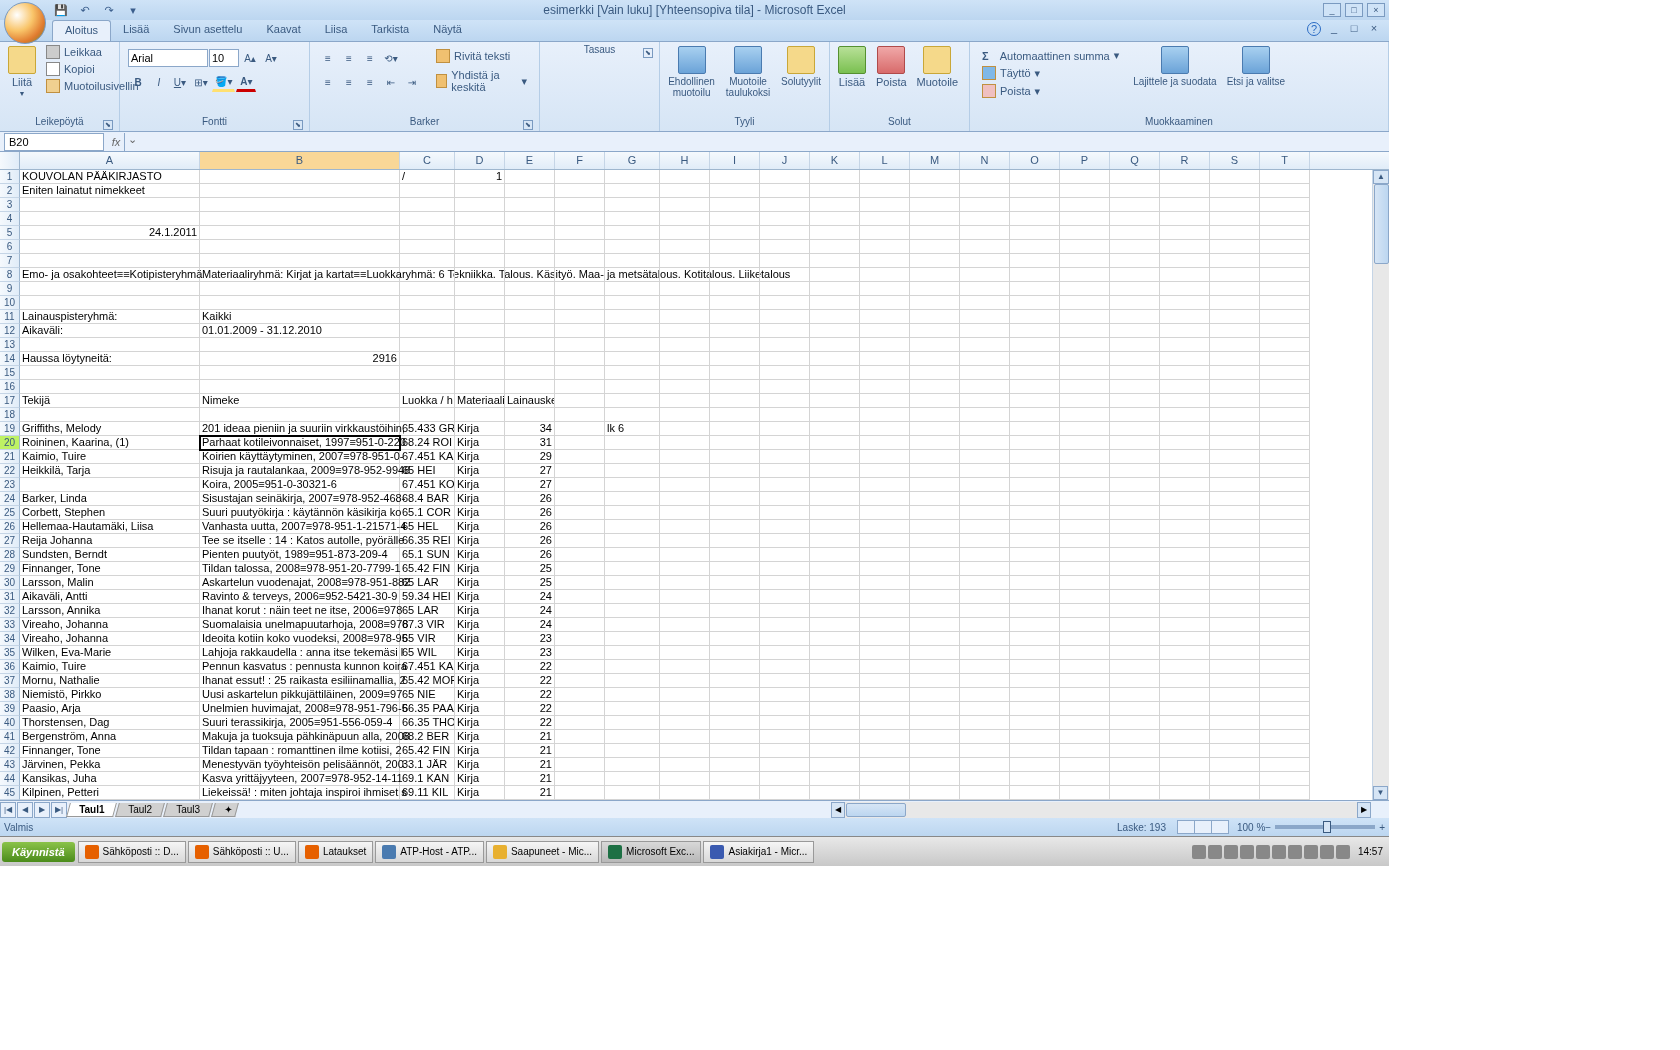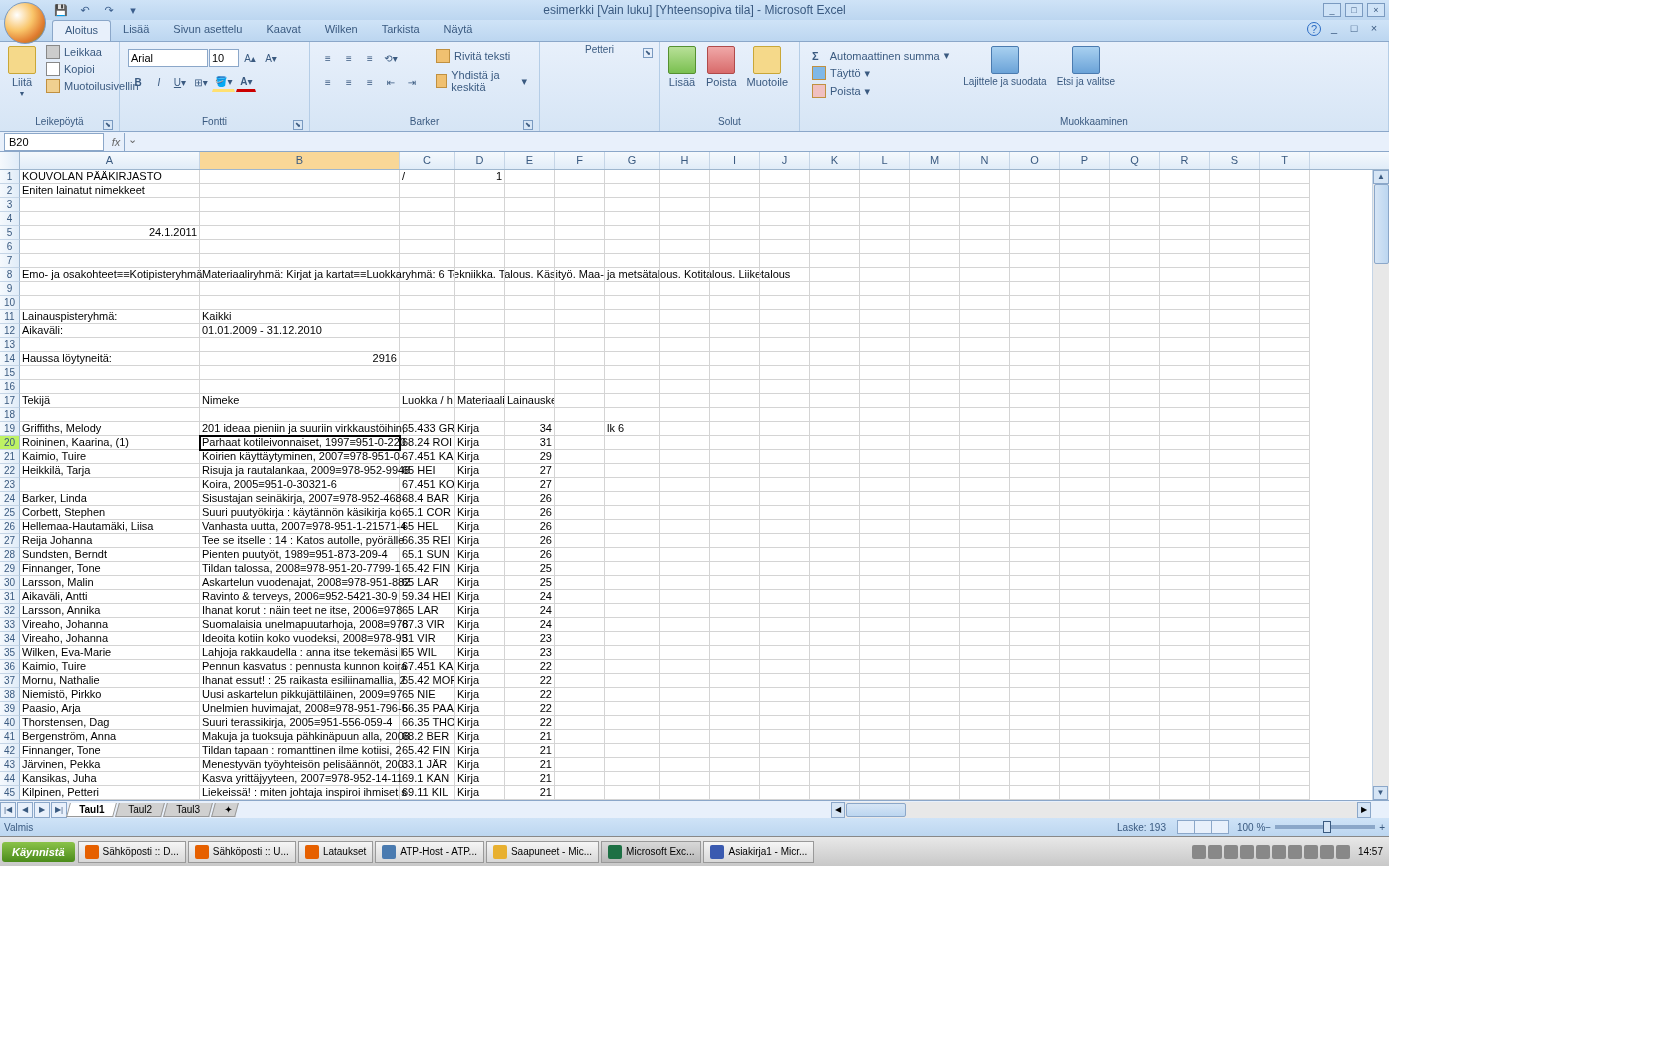--- a/index.html
+++ b/index.html
@@ -120,21 +120,21 @@
     <span>□</span>
     <span>×</span>
   </div>
 </div>
 
 <div class="ribbon-tabs">
   <div class="tab active">Aloitus</div>
   <div class="tab">Lisää</div>
   <div class="tab">Sivun asettelu</div>
   <div class="tab">Kaavat</div>
-  <div class="tab">Wilken</div>
+  <div class="tab">Liisa</div>
   <div class="tab">Tarkista</div>
   <div class="tab">Näytä</div>
   <div class="ribbon-help">
     <span style="color:#2a6bc4;border:1px solid #2a6bc4;border-radius:50%">?</span>
     <span>_</span>
     <span>□</span>
     <span>×</span>
   </div>
 </div>
 
@@ -213,23 +213,40 @@
             <span class="si"></span>
             <span>Rivitä teksti</span>
           </div>
         <div class="sm-label"><span class="si"></span><span>Yhdistä ja keskitä</span>▾</div>
       </div>
     </div>
     <div class="group-label"><span>Barker</span><span class="dlauncher">⬊</span></div>
   </div>
 
   <div class="group" style="width:120px">
-    <div class="group-label"><span>Petteri</span><span class="dlauncher">⬊</span></div>
-  </div>
-
+    <div class="group-label"><span>Tasaus</span><span class="dlauncher">⬊</span></div>
+  </div>
+
+  <div class="group" style="width:170px">
+    <div class="group-body">
+      <div class="big-btn">
+          <div class="ico blue"></div>
+          <span style="text-align:center;font-size:10px">Ehdollinen muotoilu</span>
+        </div>
+      <div class="big-btn">
+          <div class="ico blue"></div>
+          <span style="text-align:center;font-size:10px">Muotoile taulukoksi</span>
+        </div>
+      <div class="big-btn">
+          <div class="ico"></div>
+          <span style="font-size:10px">Solutyylit</span>
+        </div>
+    </div>
+    <div class="group-label"><span>Tyyli</span></div>
+  </div>
 
   <div class="group" style="width:140px">
     <div class="group-body">
       <div class="big-btn">
           <div class="ico green"></div>
           <span>Lisää</span>
         </div>
       <div class="big-btn">
           <div class="ico red"></div>
           <span>Poista</span>
@@ -1049,21 +1066,21 @@
         <div class="cell" style="width: 50px;"></div>
         <div class="cell" style="width: 50px;"></div>
         <div class="cell" style="width: 50px;"></div>
         <div class="cell" style="width: 50px;"></div>
         <div class="cell" style="width: 50px;"></div>
       </div>
       <div class="row">
         <div class="rh">34</div>
         <div class="cell" style="width: 180px;">Vireaho, Johanna</div>
         <div class="cell" style="width: 200px; overflow: visible;">Ideoita kotiin koko vuodeksi, 2008≡978-95</div>
-        <div class="cell" style="width: 55px;">31 VIR</div>
+        <div class="cell" style="width: 55px;">65 VIR</div>
         <div class="cell" style="width: 50px;">Kirja</div>
         <div class="cell r" style="width: 50px;">23</div>
         <div class="cell" style="width: 50px;"></div>
         <div class="cell" style="width: 55px;"></div>
         <div class="cell" style="width: 50px;"></div>
         <div class="cell" style="width: 50px;"></div>
         <div class="cell" style="width: 50px;"></div>
         <div class="cell" style="width: 50px;"></div>
         <div class="cell" style="width: 50px;"></div>
         <div class="cell" style="width: 50px;"></div>

